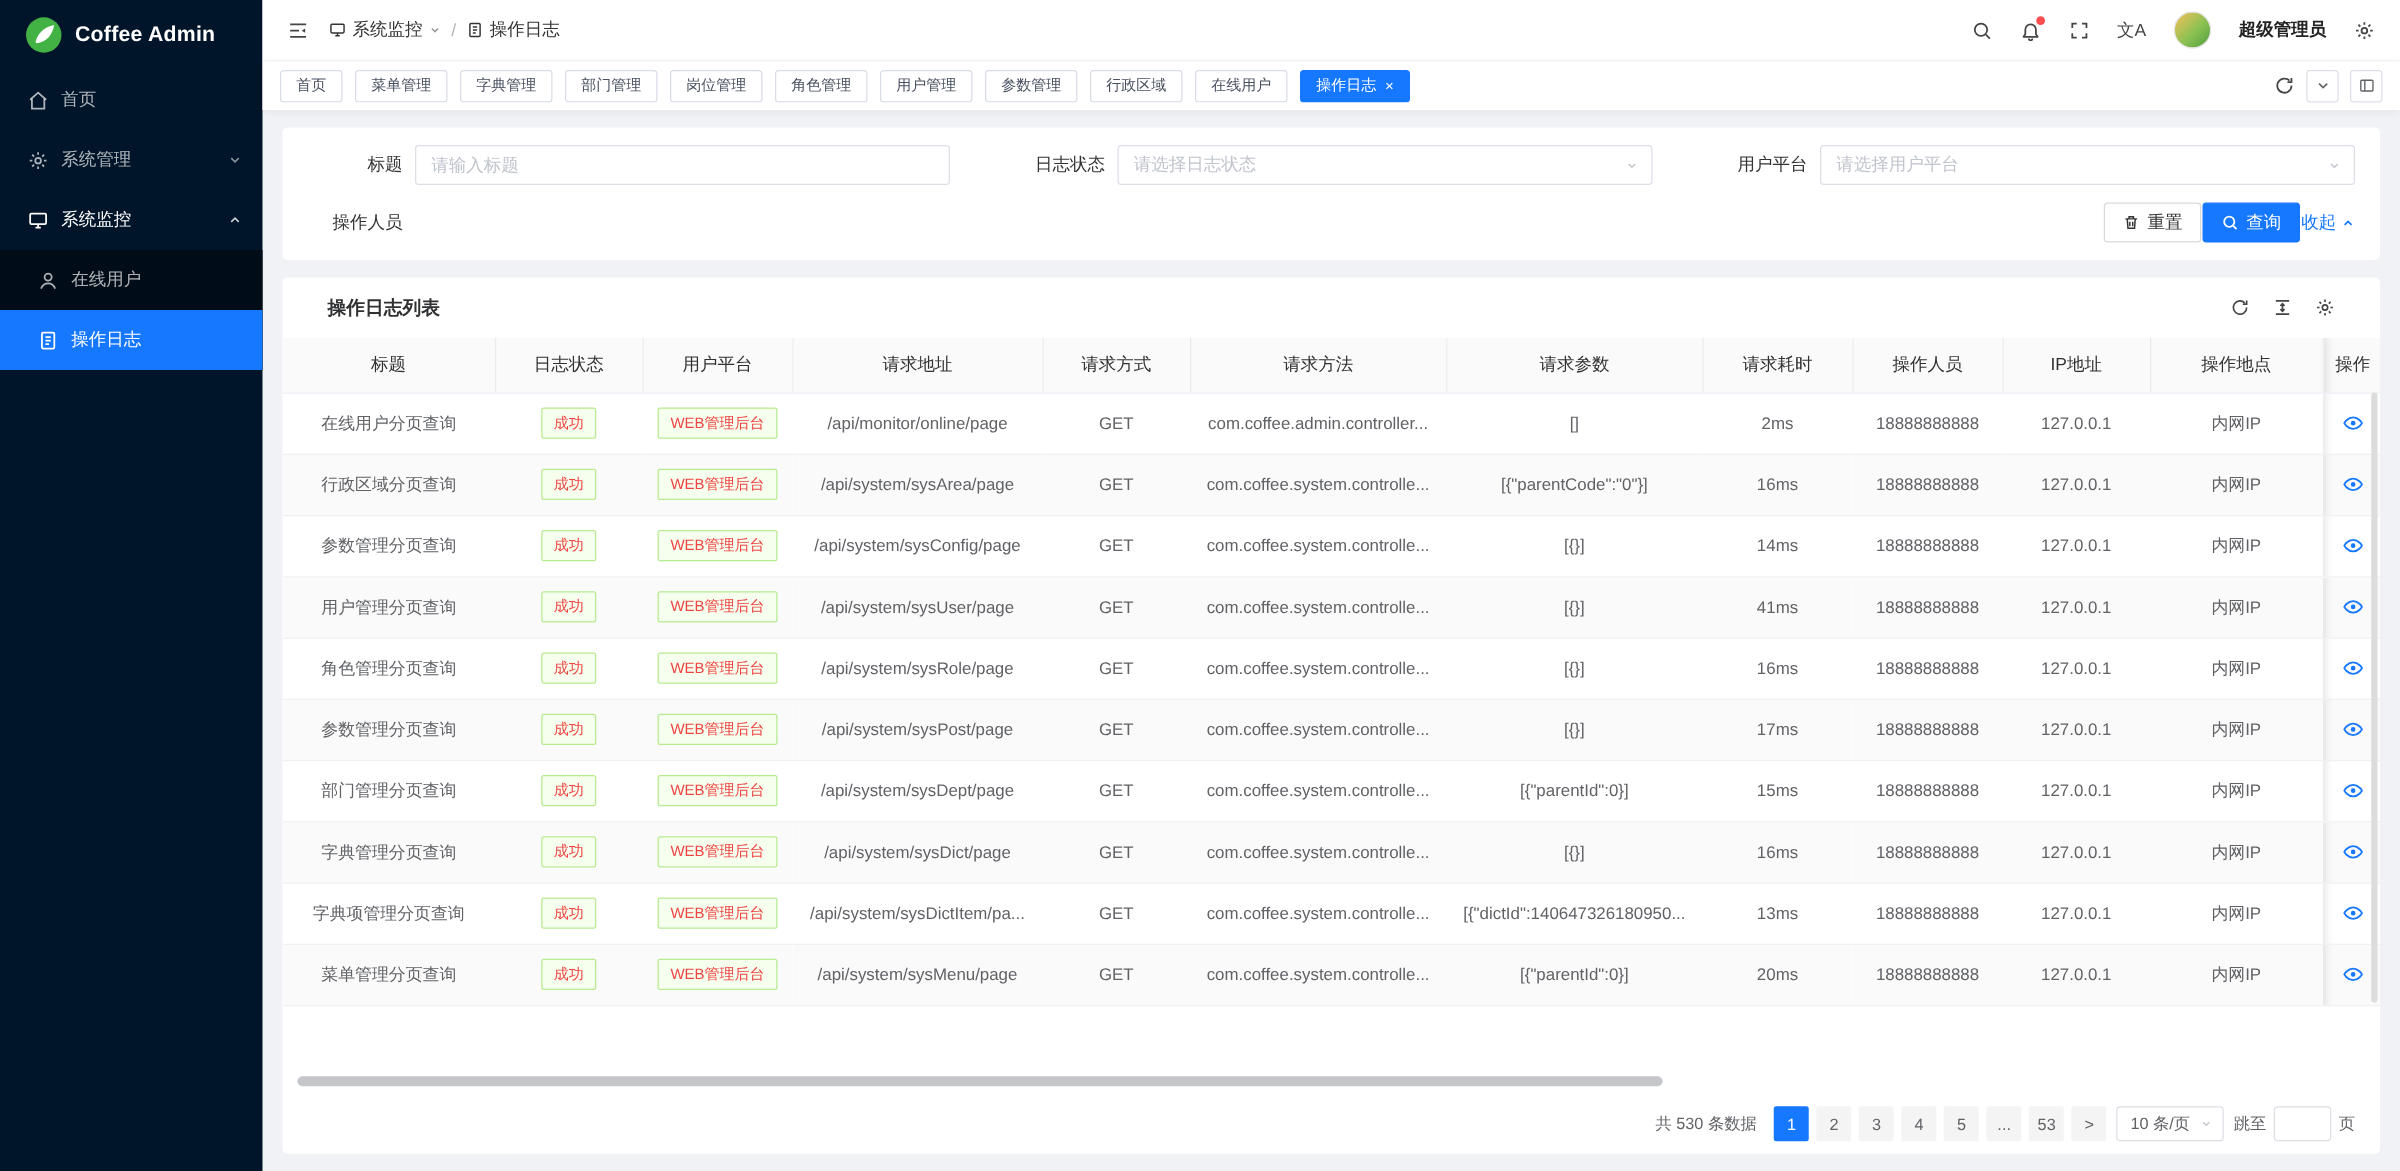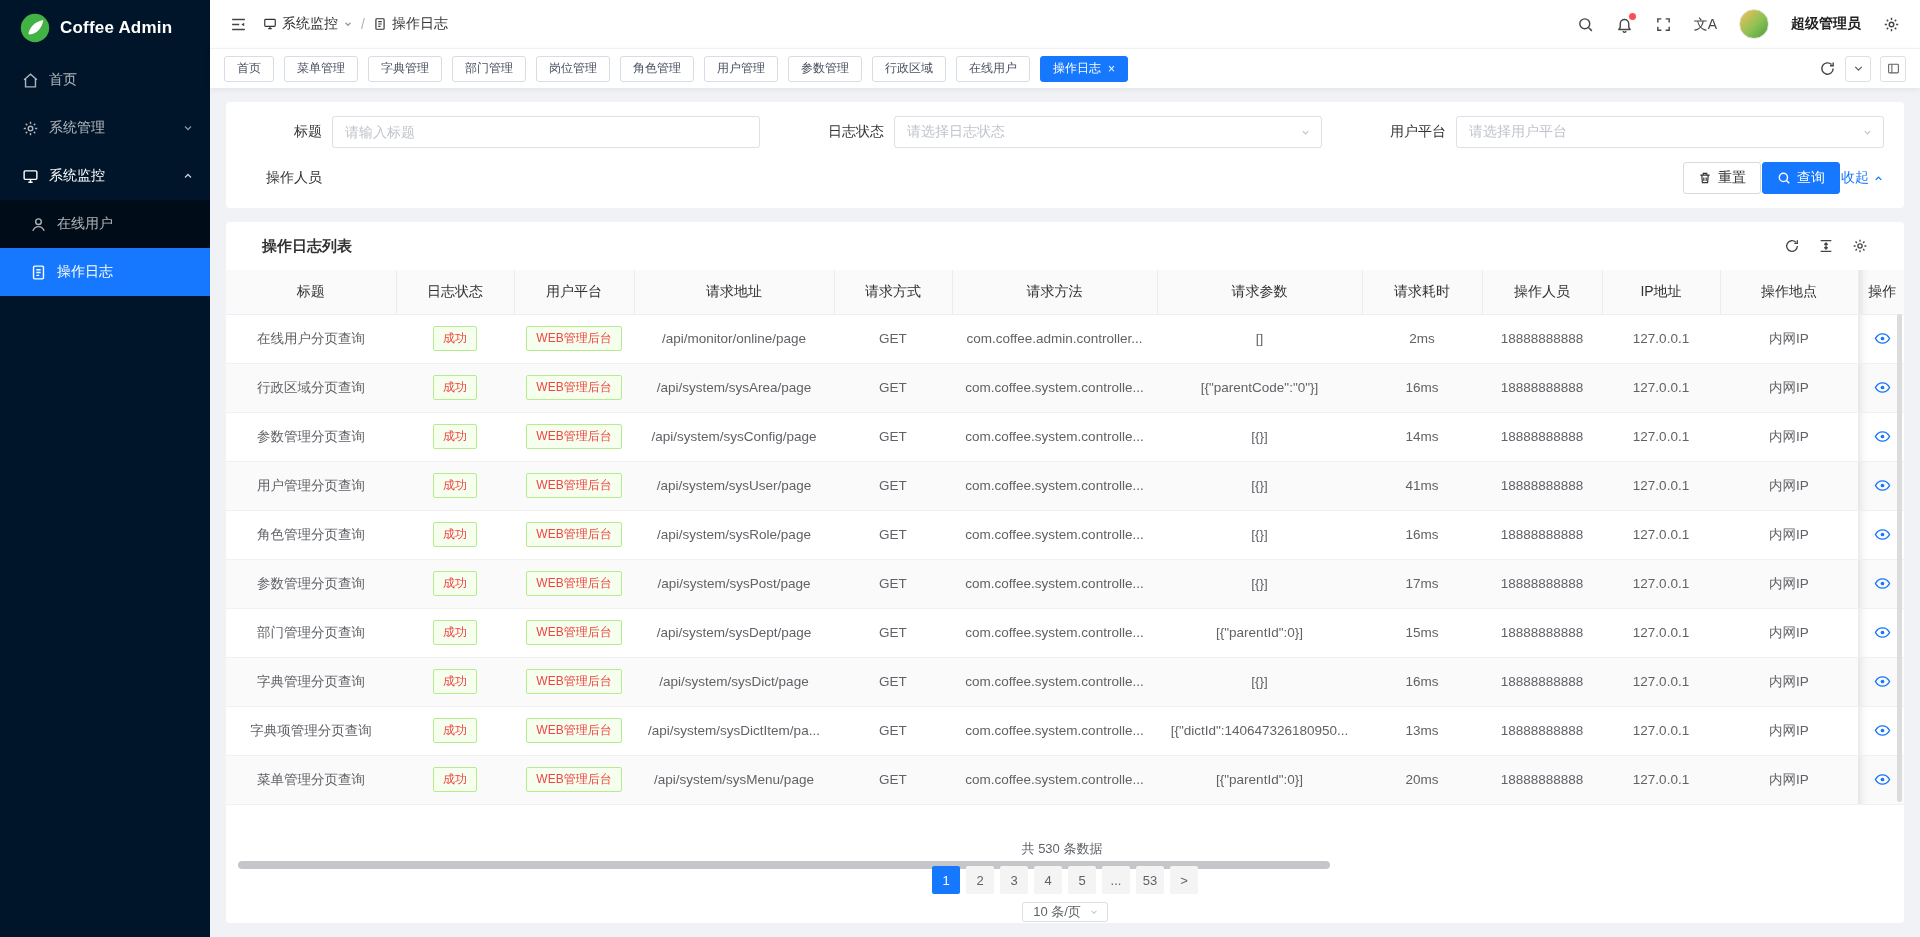--- a/index.html
+++ b/index.html
@@ -91,21 +91,21 @@
   .action-col { box-shadow: inset 10px 0 8px -8px rgba(0,0,0,.12); }
   .badge { display: inline-block; padding: 1.5px 9px; font-size: 12px; line-height: 1.6; color: #ef4444; background: #f6ffed; border: 1px solid #b7eb8f; border-radius: 2px; white-space: nowrap; }
   .eye { display: inline-flex; color: #1677ff; cursor: pointer; vertical-align: middle; }
   .eye svg { width: 17px; height: 17px; }
 
   .v-scrollbar { position: absolute; top: 44px; right: 2px; width: 5px; height: 488px; background: #dcdcdc; border-radius: 3px; cursor: pointer; }
   .h-scroll-track { height: 10px; margin: 0 12px 4px; flex-shrink: 0; }
   .h-scroll-thumb { width: 66%; height: 8px; border-radius: 4px; background: #c4c6ca; cursor: pointer; }
 
   
-  .pagination { height: 48px; flex-shrink: 0; display: flex; align-items: center; justify-content: center; gap: 8px; padding: 0 20px; font-size: 13px; color: #606266; flex-direction: column; }
+  .pagination { height: 48px; flex-shrink: 0; display: flex; align-items: center; justify-content: flex-end; gap: 8px; padding: 0 20px; font-size: 13px; color: #606266; }
   .total { margin-right: 6px; }
   .pages { display: flex; align-items: center; gap: 6px; }
   .page-btn { min-width: 28px; height: 28px; padding: 0 5px; border: none; border-radius: 2px; background: #f4f4f5; color: #606266; font-size: 13px; display: inline-flex; align-items: center; justify-content: center; cursor: pointer; font-family: inherit; }
   .page-btn.active { background: #1677ff; color: #fff; }
   .page-size-select { height: 28px; border: 1px solid #dcdfe6; border-radius: 3px; background: #fff; padding: 0 8px 0 10px; display: inline-flex; align-items: center; gap: 8px; cursor: pointer; }
   .page-size-select svg { width: 10px; height: 10px; color: #c0c4cc; }
   .jump { display: inline-flex; align-items: center; gap: 6px; }
   .jump input { width: 46px; height: 28px; border: 1px solid #dcdfe6; border-radius: 3px; outline: none; text-align: center; font-family: inherit; font-size: 13px; }
 </style>
 </head>

